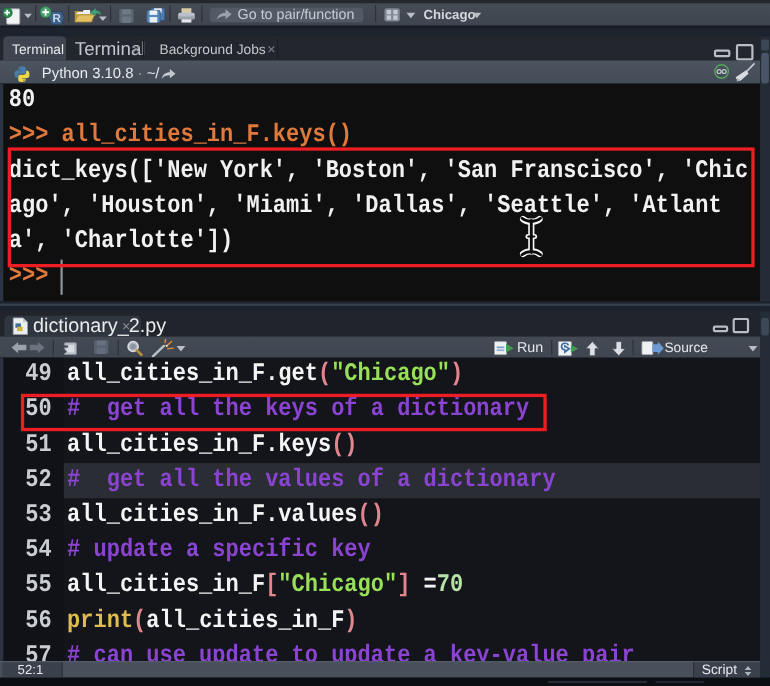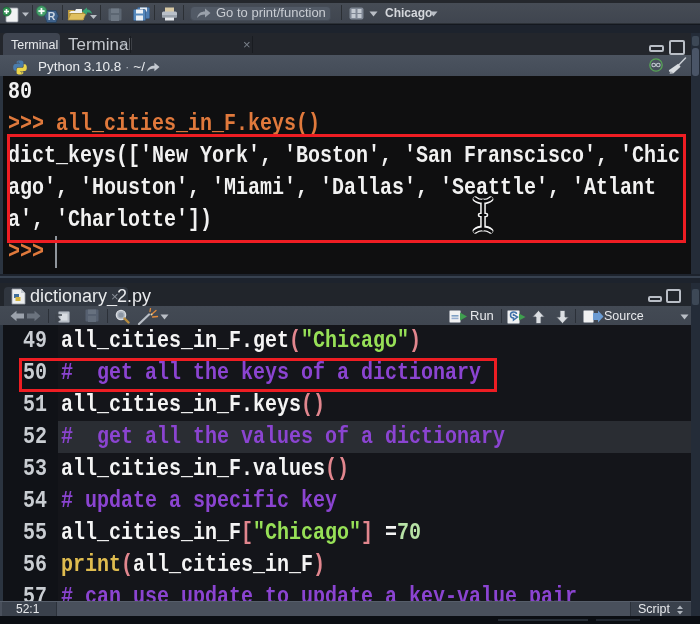--- a/index.html
+++ b/index.html
@@ -70,21 +70,21 @@
   <rect x="1" y="4.5" width="15" height="6" rx="1.5" fill="#b9c0c9"></rect>
   <rect x="1" y="8" width="15" height="2.5" fill="#99a1ab"></rect>
   <rect x="4" y="10.5" width="9" height="3" fill="#e4e7eb"></rect>
 </svg>
 <div class="abs" style="left:183px;top:5px;width:1px;height:15px;background:#2b2f34;"></div>
 
 <div class="abs" style="left:190px;top:6px;width:141px;height:15px;background:#525a66;border:1px solid #454c57;border-radius:4px;"></div>
 <svg class="abs" style="left:196px;top:8px;" width="15" height="11" viewBox="0 0 15 11">
   <path d="M1 10 C2 5.5 5 3.5 9 3.5 L9 0.5 L14.5 5 L9 9.5 L9 6.5 C5.5 6.5 3 7.5 1 10 Z" fill="#9aa1ab"></path>
 </svg>
-<div class="abs" style="left:216px;top:3px;width:125px;height:20px;line-height:20px;font-size:13px;color:#c9cdd3;">Go to print/function</div>
+<div class="abs" style="left:216px;top:3px;width:125px;height:20px;line-height:20px;font-size:13px;color:#c9cdd3;">Go to pair/function</div>
 <div class="abs" style="left:341px;top:5px;width:1px;height:15px;background:#2b2f34;"></div>
 
 <svg class="abs" style="left:349px;top:7px;" width="15" height="13" viewBox="0 0 15 13">
   <rect x="0.5" y="0.5" width="14" height="12" rx="2" fill="#7f8794"></rect>
   <rect x="2.5" y="2" width="4" height="4" fill="#c3c9d1"></rect>
   <rect x="8.5" y="2" width="4" height="4" fill="#c3c9d1"></rect>
   <rect x="2.5" y="7" width="4" height="4" fill="#c3c9d1"></rect>
   <rect x="8.5" y="7" width="4" height="4" fill="#c3c9d1"></rect>
 </svg>
 <svg class="abs" style="left:369px;top:11px;" width="9" height="6" viewBox="0 0 9 6">
@@ -99,20 +99,21 @@
   <div class="abs" style="left:0;top:0;width:700px;height:1px;background:#14181f;"></div>
 </div>
 
 <div class="abs" style="left:0;top:33px;width:691px;height:241px;background:#23262c;">
 
   <div class="abs" style="left:3px;top:0;width:57px;height:22px;background:#3e4450;border-radius:4px 4px 0 0;"></div>
   <div class="abs" style="left:11px;top:2px;height:20px;line-height:20px;font-size:12.5px;color:#e8eaec;">Terminal</div>
   <div class="abs" style="left:68px;top:2px;height:20px;line-height:20px;font-size:17px;color:#c3c7cd;">Terminal</div>
   <div class="abs" style="left:120px;top:2px;height:20px;line-height:20px;font-size:13px;color:#7b828b;">×</div>
   <div class="abs" style="left:130px;top:3px;width:1px;height:17px;background:#191c21;"></div>
+  <div class="abs" style="left:145px;top:2px;height:20px;line-height:20px;font-size:12.5px;color:#c3c7cd;">Background Jobs</div>
   <div class="abs" style="left:243px;top:2px;height:20px;line-height:20px;font-size:13px;color:#7b828b;">×</div>
   <div class="abs" style="left:252px;top:3px;width:1px;height:17px;background:#191c21;"></div>
 
   <div class="abs" style="left:649px;top:12px;width:15px;height:7px;border:2px solid #b9bec6;border-radius:2px;"></div>
   <div class="abs" style="left:669px;top:7px;width:16px;height:15px;border:2px solid #b9bec6;border-radius:2px;"></div>
 
   <div class="abs" style="left:0;top:22px;width:691px;height:21px;background:linear-gradient(#4c5460,#434b57);"></div>
   <svg class="abs" style="left:12px;top:26px;" width="16" height="17" viewBox="0 0 32 32">
     <path d="M15.9 2 C9 2 9.4 5 9.4 5 l0 3.1 6.6 0 0 1 -9.1 0 c0 0 -4.5 -0.5 -4.5 6.6 0 7.1 3.9 6.8 3.9 6.8 l2.3 0 0 -3.3 c0 0 -0.1 -3.9 3.9 -3.9 l6.6 0 c0 0 3.7 0.1 3.7 -3.6 L22.8 5.6 C22.8 5.6 23.4 2 15.9 2 Z M12.3 4.1 c0.7 0 1.2 0.5 1.2 1.2 0 0.7 -0.5 1.2 -1.2 1.2 -0.7 0 -1.2 -0.5 -1.2 -1.2 0 -0.7 0.5 -1.2 1.2 -1.2 z" fill="#4a7cac"></path>
     <path d="M16.1 30 c6.9 0 6.5 -3 6.5 -3 l0 -3.1 -6.6 0 0 -1 9.1 0 c0 0 4.5 0.5 4.5 -6.6 0 -7.1 -3.9 -6.8 -3.9 -6.8 l-2.3 0 0 3.3 c0 0 0.1 3.9 -3.9 3.9 l-6.6 0 c0 0 -3.7 -0.1 -3.7 3.6 l0 6.1 c0 0 -0.6 3.6 6.9 3.6 z m3.6 -2.1 c-0.7 0 -1.2 -0.5 -1.2 -1.2 0 -0.7 0.5 -1.2 1.2 -1.2 0.7 0 1.2 0.5 1.2 1.2 0 0.7 -0.5 1.2 -1.2 1.2 z" fill="#ecd64a"></path>

